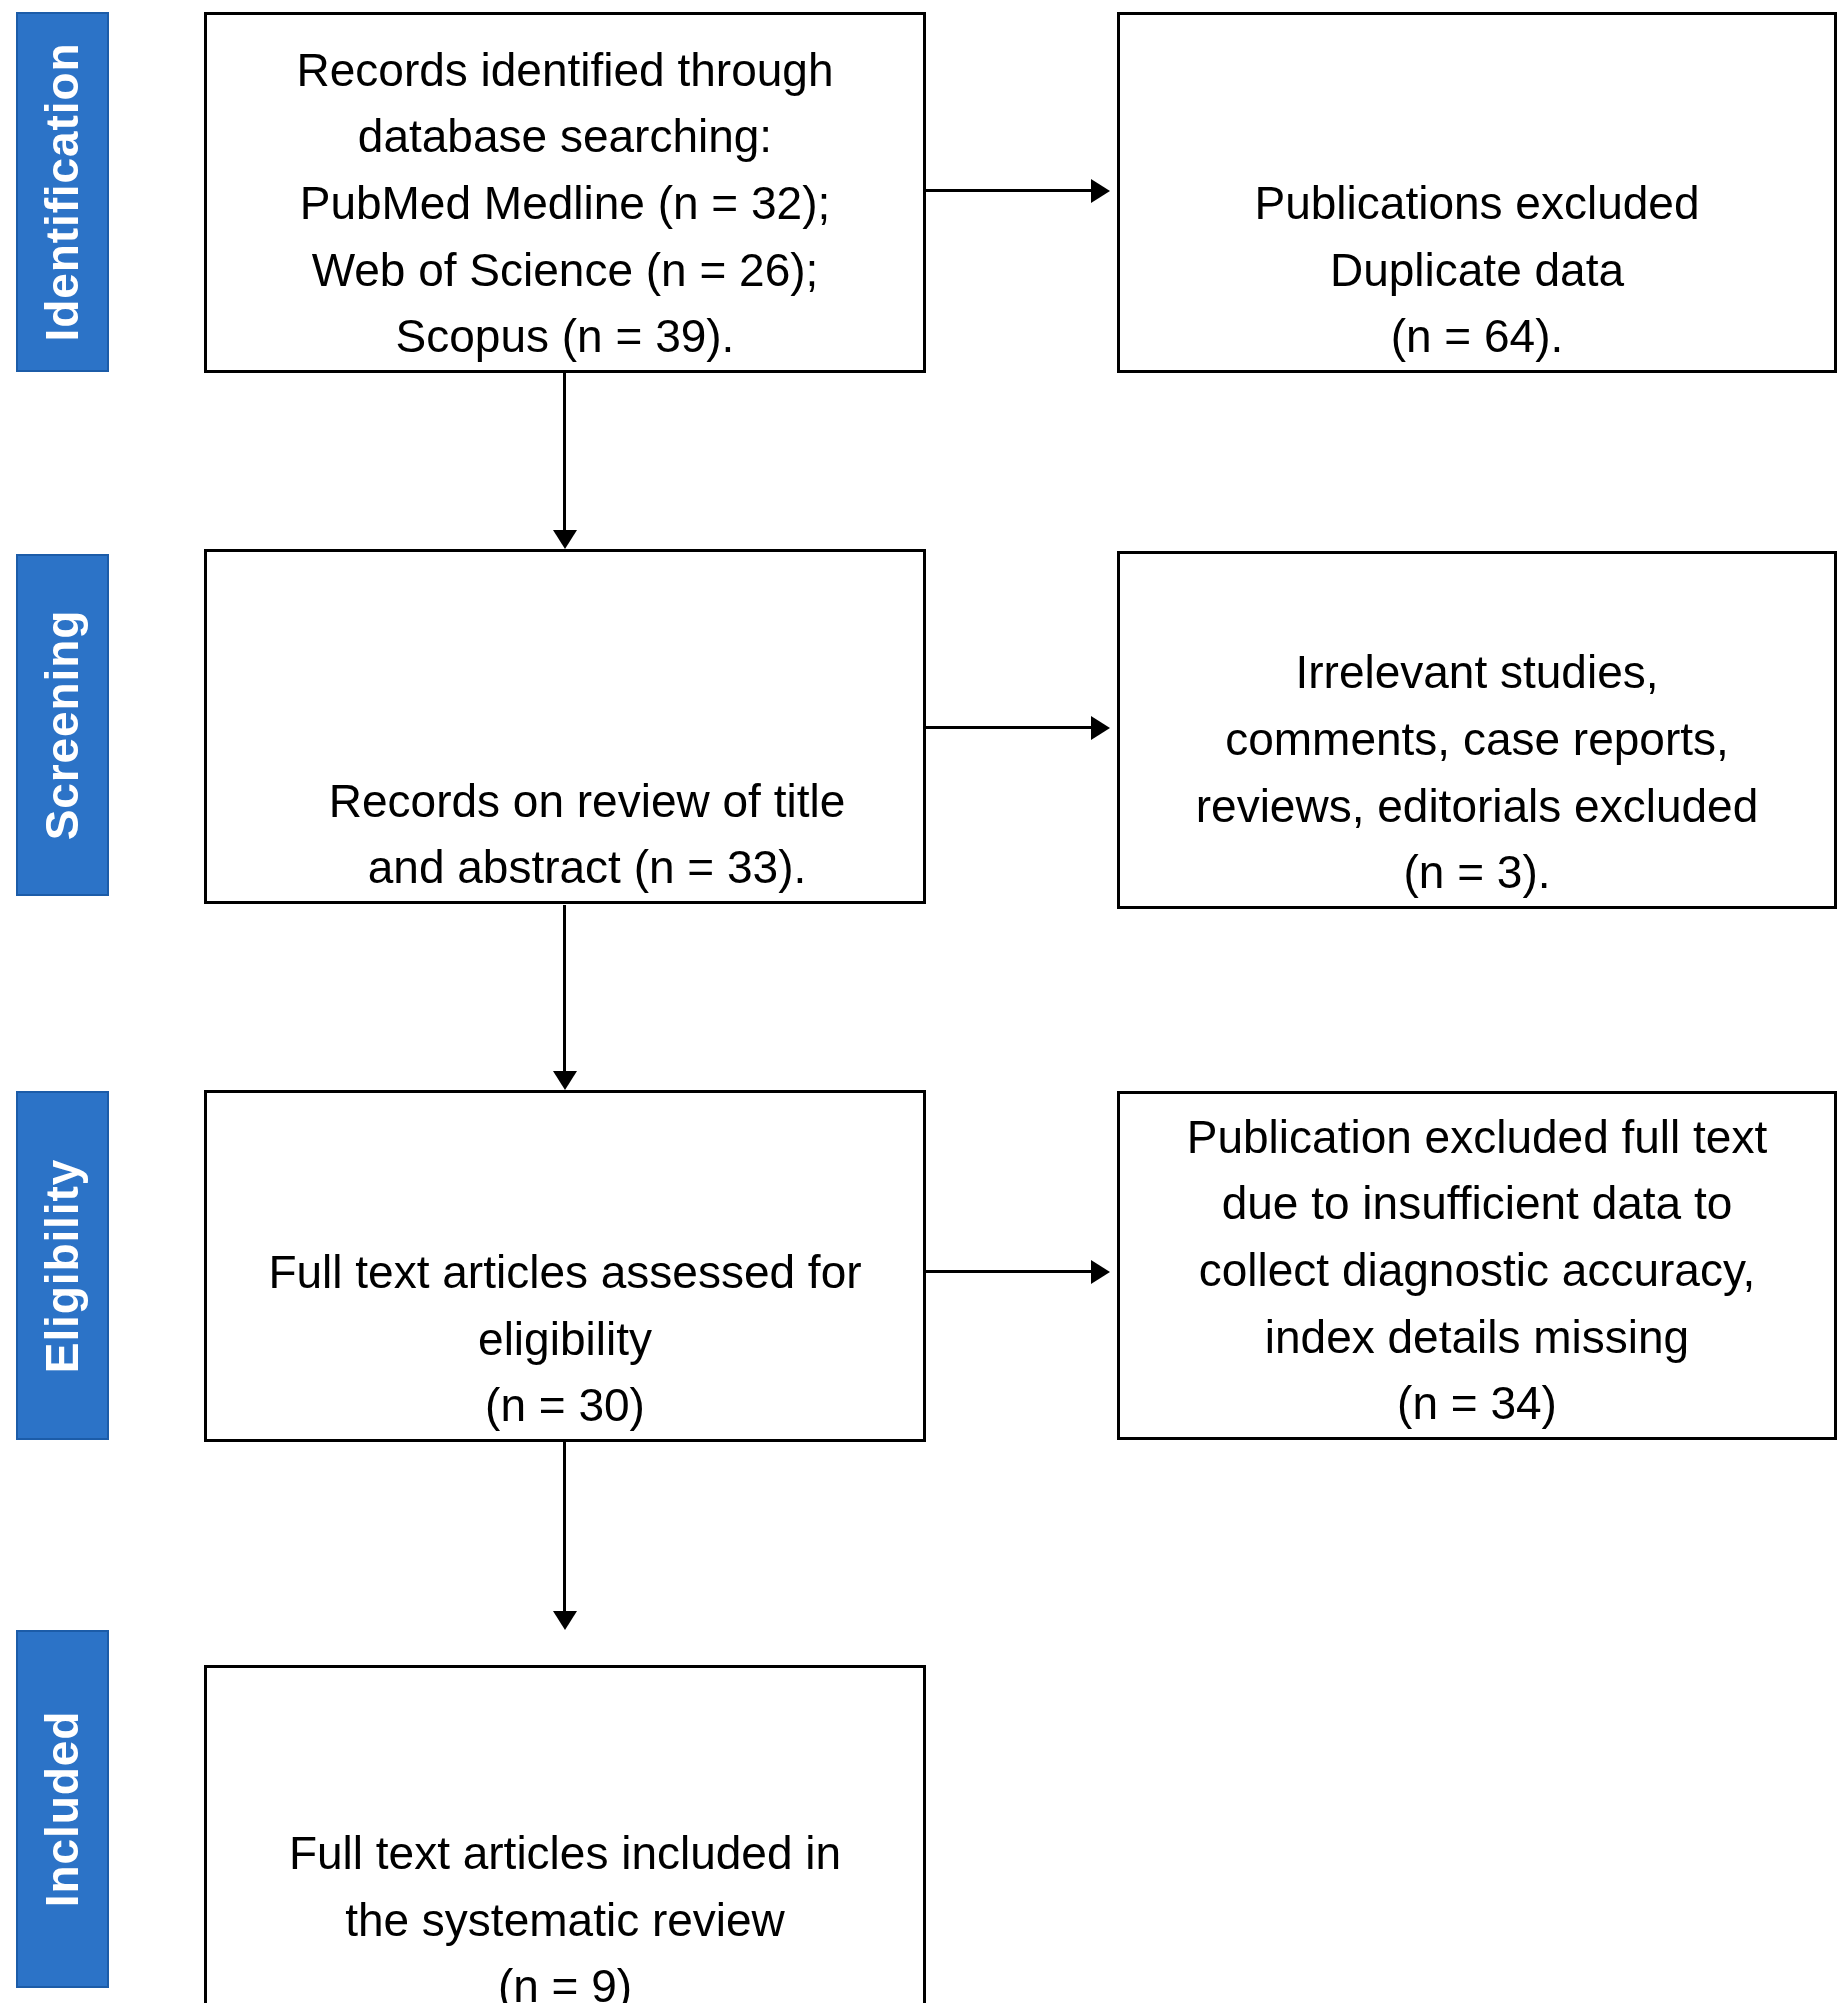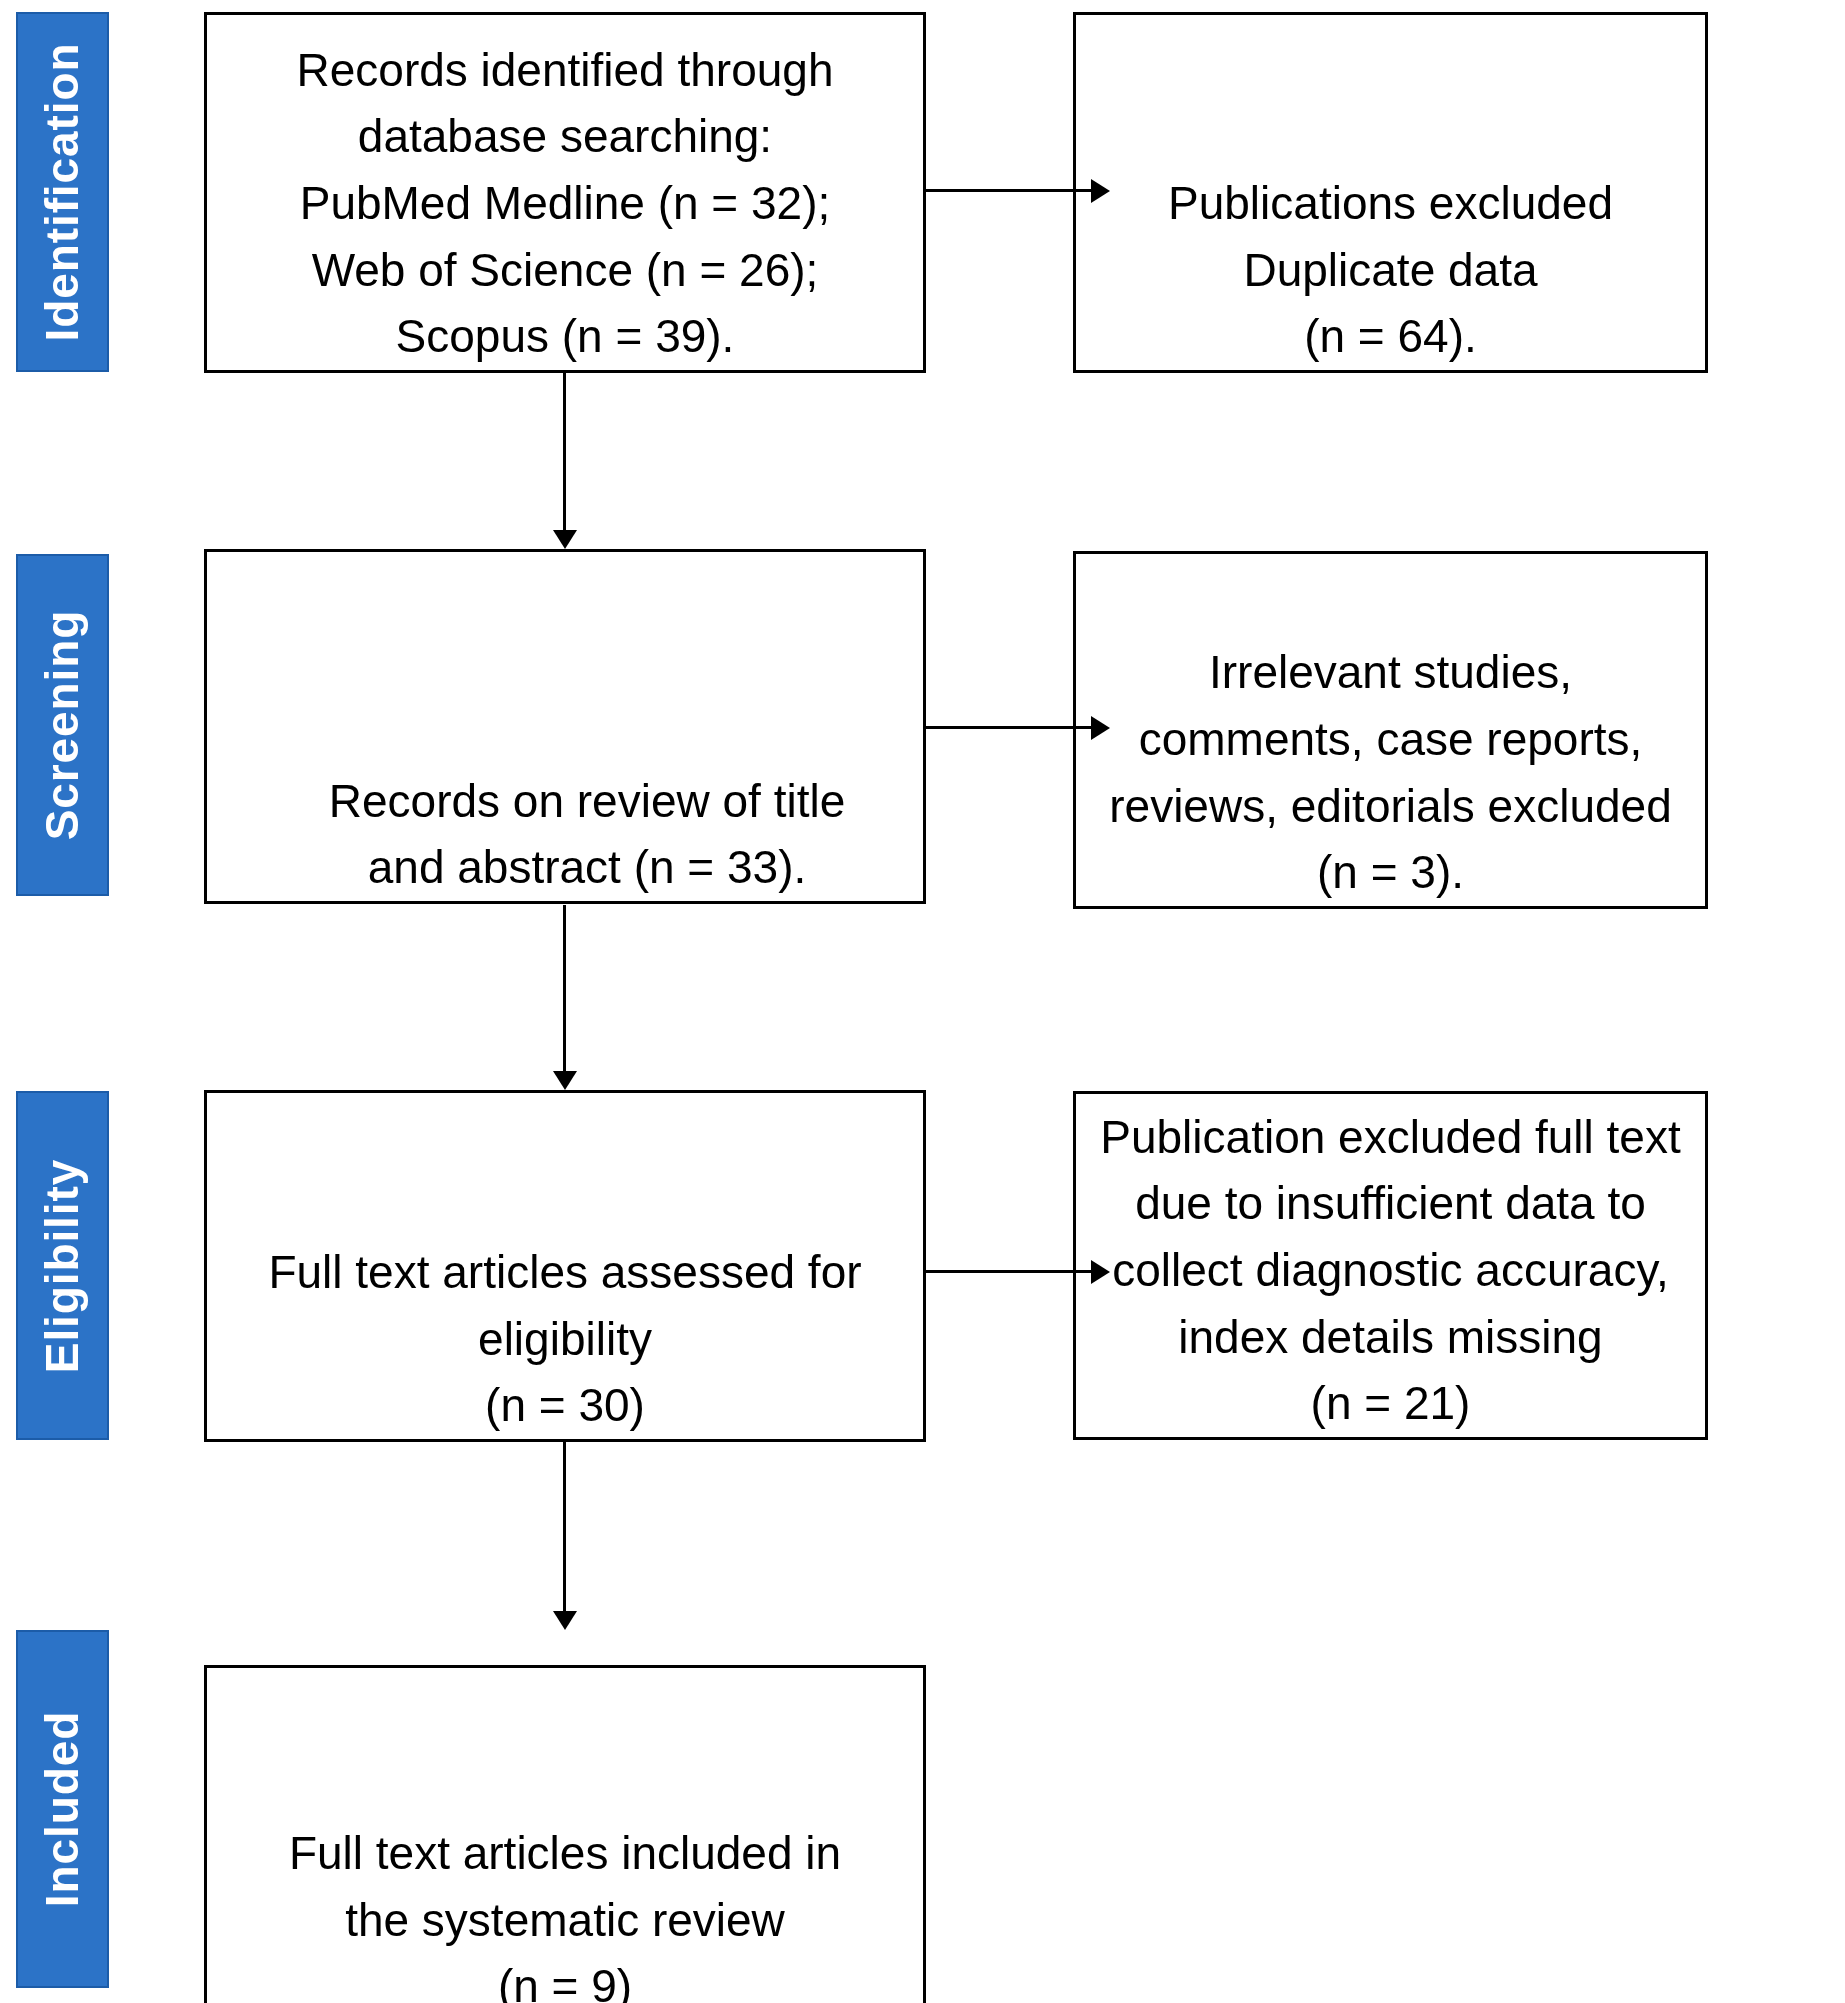--- a/index.html
+++ b/index.html
@@ -41,21 +41,21 @@
     position: absolute;
     box-sizing: border-box;
     background: #ffffff;
     border: 3.7px solid #000000;
     display: flex;
     align-items: flex-end;
     justify-content: center;
     text-align: center;
   }
   .main-box { left: 204px;  width: 722px; }
-  .side-box { left: 1073px; width: 635px; }
+  .side-box { left: 1117px; width: 720px; }
   .box-text {
     white-space: pre-line;
     font-size: 46px;
     line-height: 1.45;
     padding: 0 11px;
   }
 
   
   .bar1  { top: 12px;   height: 360px; }
   .bar2  { top: 554px;  height: 342px; }
@@ -161,21 +161,21 @@
     <div class="box-text">Irrelevant studies,
 comments, case reports,
 reviews, editorials excluded
 (n = 3).</div>
   </div>
   <div class="flow-box side-box side3">
     <div class="box-text">Publication excluded full text
 due to insufficient data to
 collect diagnostic accuracy,
 index details missing
-(n = 21)</div>
+(n = 34)</div>
   </div>
 
   <div class="v-arrow v1">
     <div class="arrow-line"></div>
     <div class="arrow-head"></div>
   </div>
   <div class="v-arrow v2">
     <div class="arrow-line"></div>
     <div class="arrow-head"></div>
   </div>

